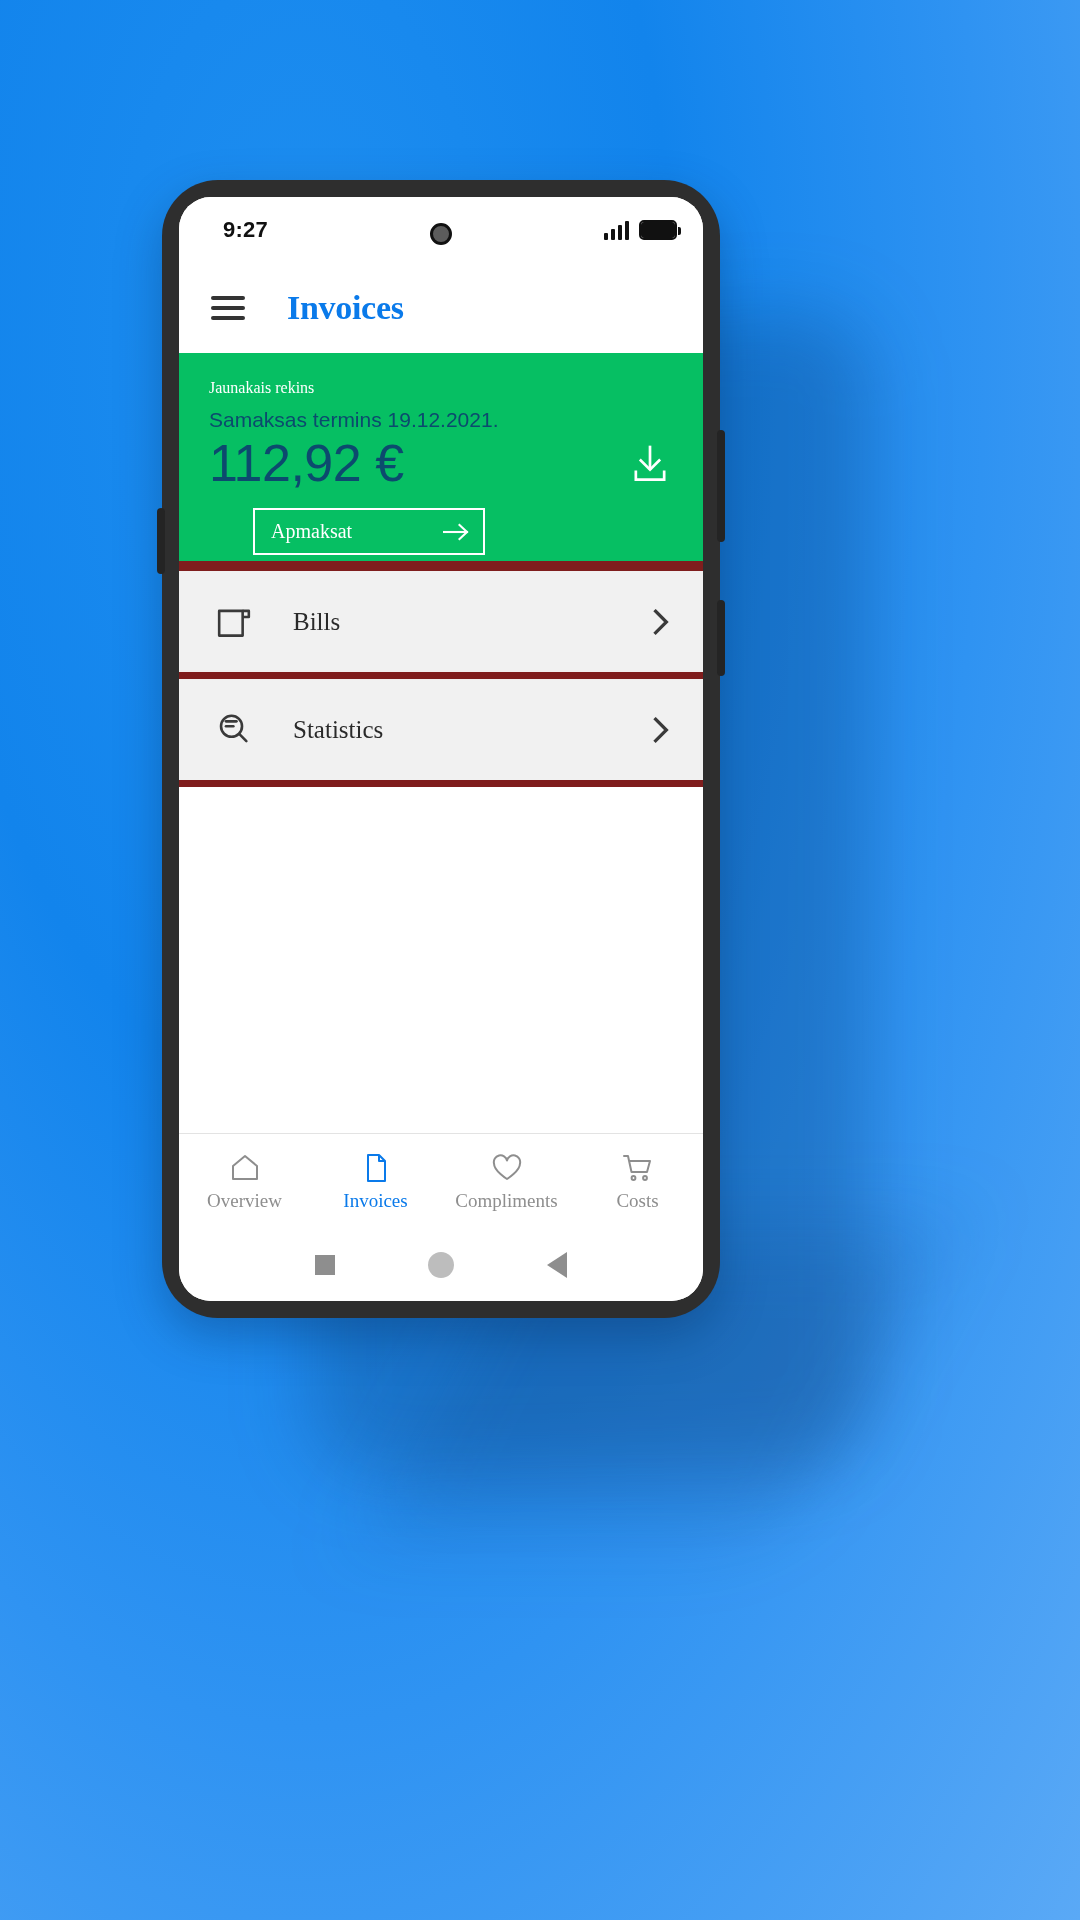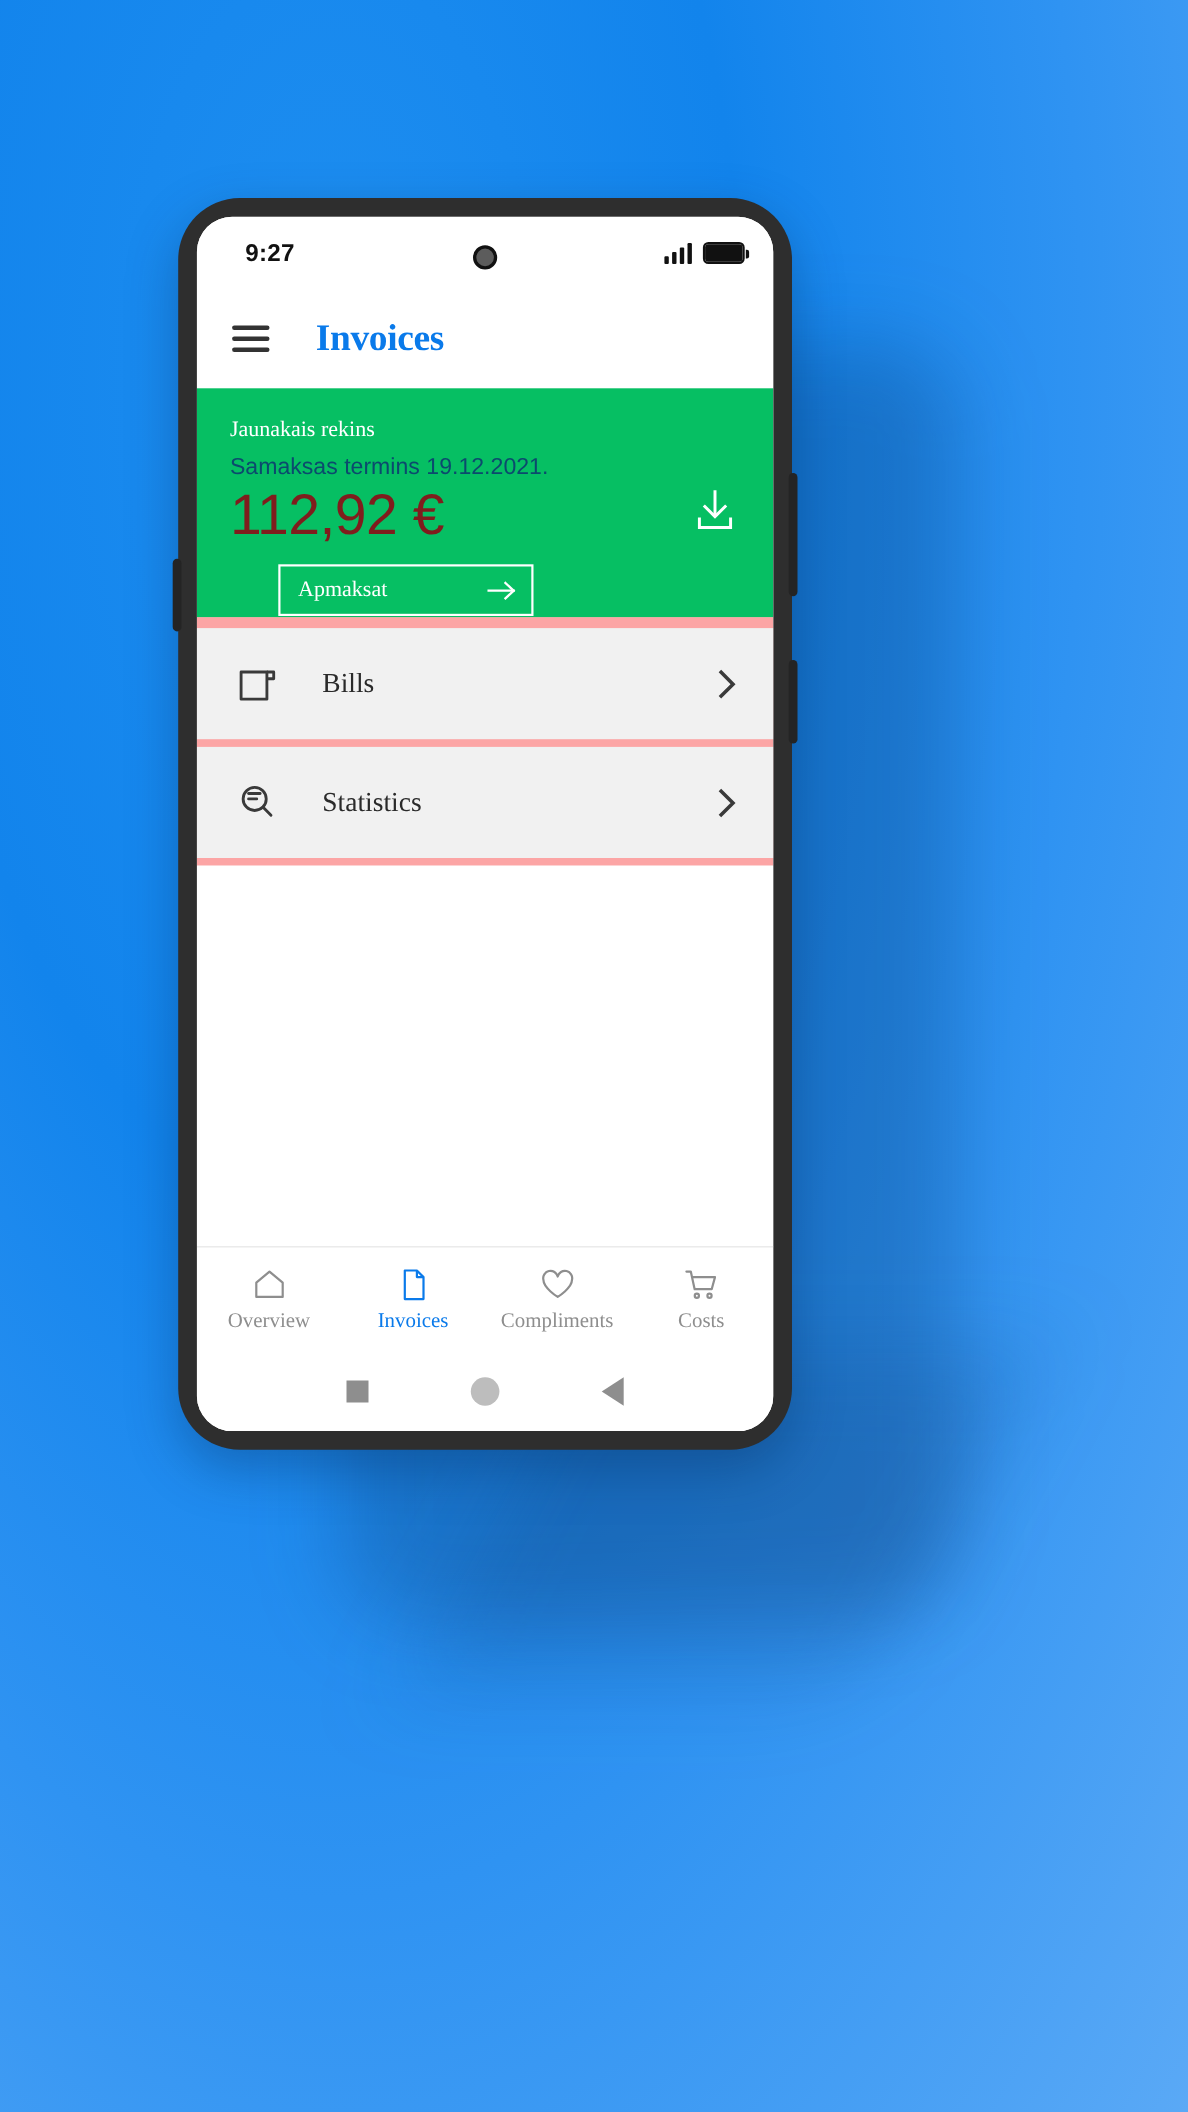--- a/index.html
+++ b/index.html
@@ -142,32 +142,32 @@
 
   
   #invoice-card {
     flex: 0 0 208px;
     background: #06BF63;
     padding: 26px 30px 0 30px;
     position: relative;
   }
   #invoice-subtitle {
     font-family: "Liberation Serif", serif;
-    font-size: 20px;
+    font-size: 16px;
     color: #ffffff;
     margin-bottom: 11px;
   }
   #invoice-due {
     font-size: 21px;
     color: #0c4a6e;
     margin-bottom: 2px;
   }
   #invoice-amount {
     font-size: 52px;
-    color: #7f1d1d;
+    color: #0c4a6e;
     line-height: 1.12;
     letter-spacing: -0.5px;
   }
   #download-icon {
     position: absolute;
     right: 36px; top: 92px;
     width: 34px; height: 38px;
   }
   #pay-button {
     margin-top: 16px;
@@ -183,21 +183,21 @@
   }
   #pay-label {
     font-family: "Liberation Serif", serif;
     font-size: 20px;
     color: #ffffff;
   }
   #pay-arrow-icon { width: 26px; height: 18px; }
 
   
   #menu-list {
-    background: #fca5a5;
+    background: #7f1d1d;
     flex: 0 0 auto;
     padding-top: 10px;
   }
   .menu-row {
     height: 101px;
     background: #f1f1f1;
     display: flex;
     align-items: center;
     padding: 0 32px 0 34px;
     margin-bottom: 7px;

